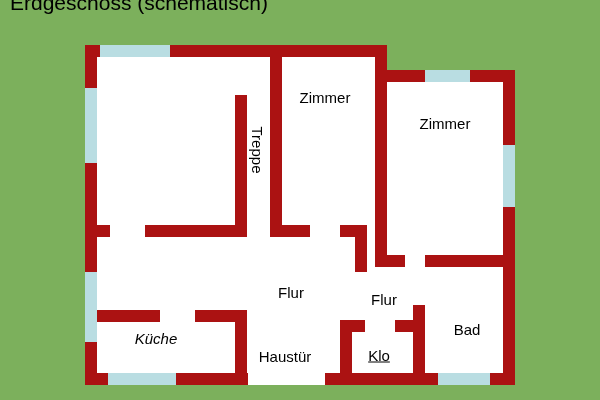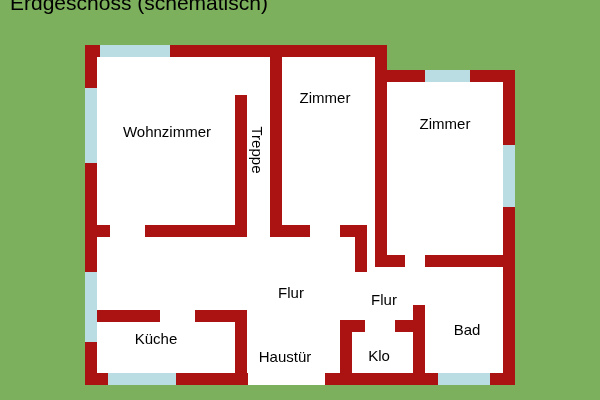--- a/index.html
+++ b/index.html
@@ -82,24 +82,23 @@
     <div class="wall" style="left: 97px; top: 310px; width: 63px; height: 12px;"></div>
     <div class="wall" style="left: 195px; top: 310px; width: 52px; height: 12px;"></div>
     <div class="wall" style="left: 235px; top: 322px; width: 12px; height: 63px;"></div>
     <div class="window" style="left: 100px; top: 45px; width: 70px; height: 12px;"></div>
     <div class="window" style="left: 85px; top: 88px; width: 12px; height: 75px;"></div>
     <div class="window" style="left: 85px; top: 272px; width: 12px; height: 70px;"></div>
     <div class="window" style="left: 425px; top: 70px; width: 45px; height: 12px;"></div>
     <div class="window" style="left: 503px; top: 145px; width: 12px; height: 62px;"></div>
     <div class="window" style="left: 108px; top: 373px; width: 68px; height: 12px;"></div>
     <div class="window" style="left: 438px; top: 373px; width: 52px; height: 12px;"></div>
-    <div class="room-label" style="left: 167px; top: 131px;">Wohnzimmer</div>
     <div class="room-label rot90" style="left: 257px; top: 150px;">Treppe</div>
     <div class="room-label" style="left: 325px; top: 97px;">Zimmer</div>
     <div class="room-label" style="left: 445px; top: 123px;">Zimmer</div>
     <div class="room-label" style="left: 291px; top: 292px;">Flur</div>
     <div class="room-label" style="left: 384px; top: 299px;">Flur</div>
-    <div class="room-label" style="left: 156px; top: 338px;">Küche</div>
-    <div class="room-label" style="left: 379px; top: 355px;">Klo</div>
+    <div class="room-label" style="left: 156px; top: 338px; font-style: italic;">Küche</div>
+    <div class="room-label" style="left: 379px; top: 355px; text-decoration: underline;">Klo</div>
     <div class="room-label" style="left: 467px; top: 329px;">Bad</div>
     <div class="room-label" style="left: 285px; top: 356px;">Haustür</div>
   </div>
 <h1 id="page-title">Erdgeschoss (schematisch)</h1>
 
 </body></html>

